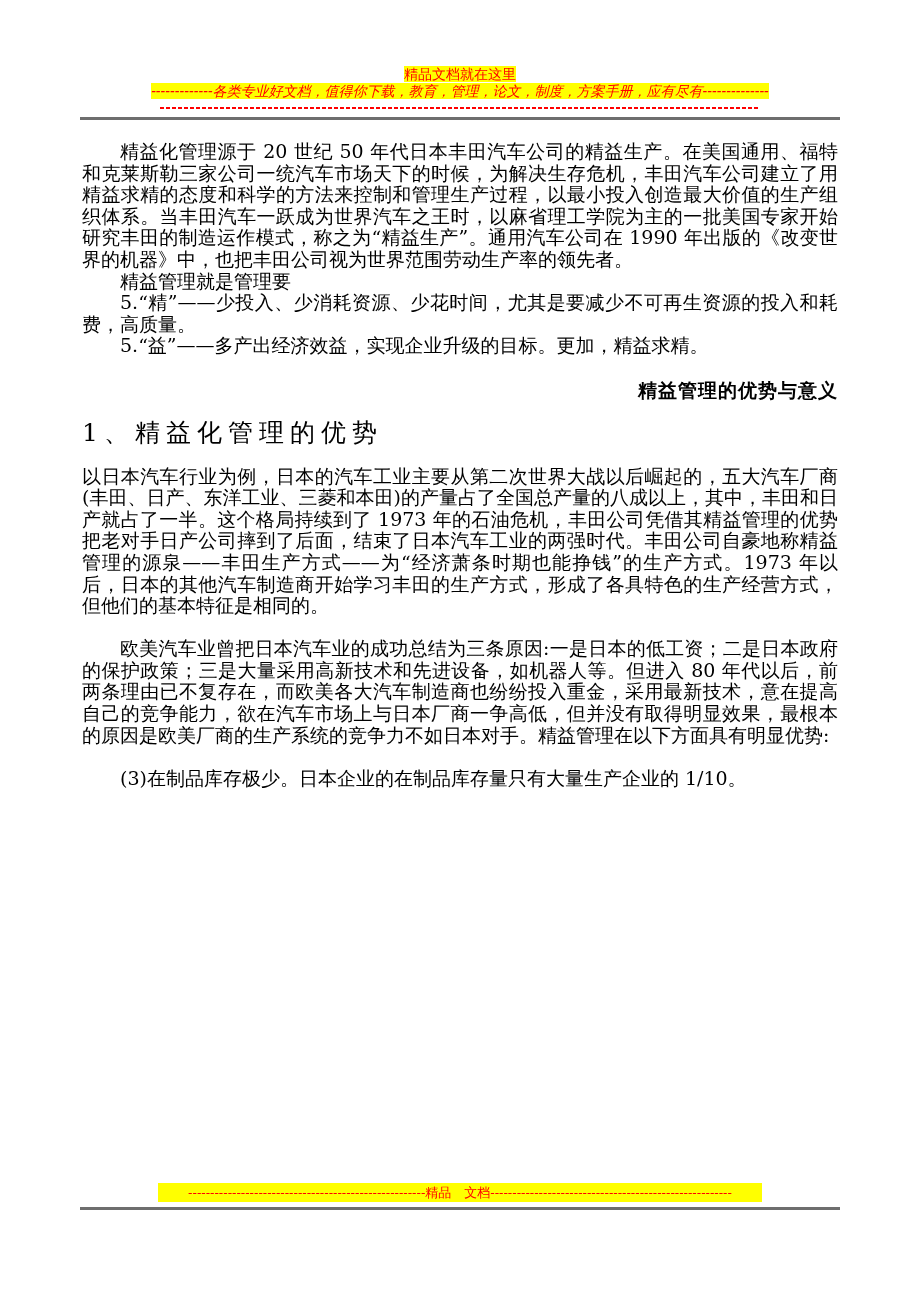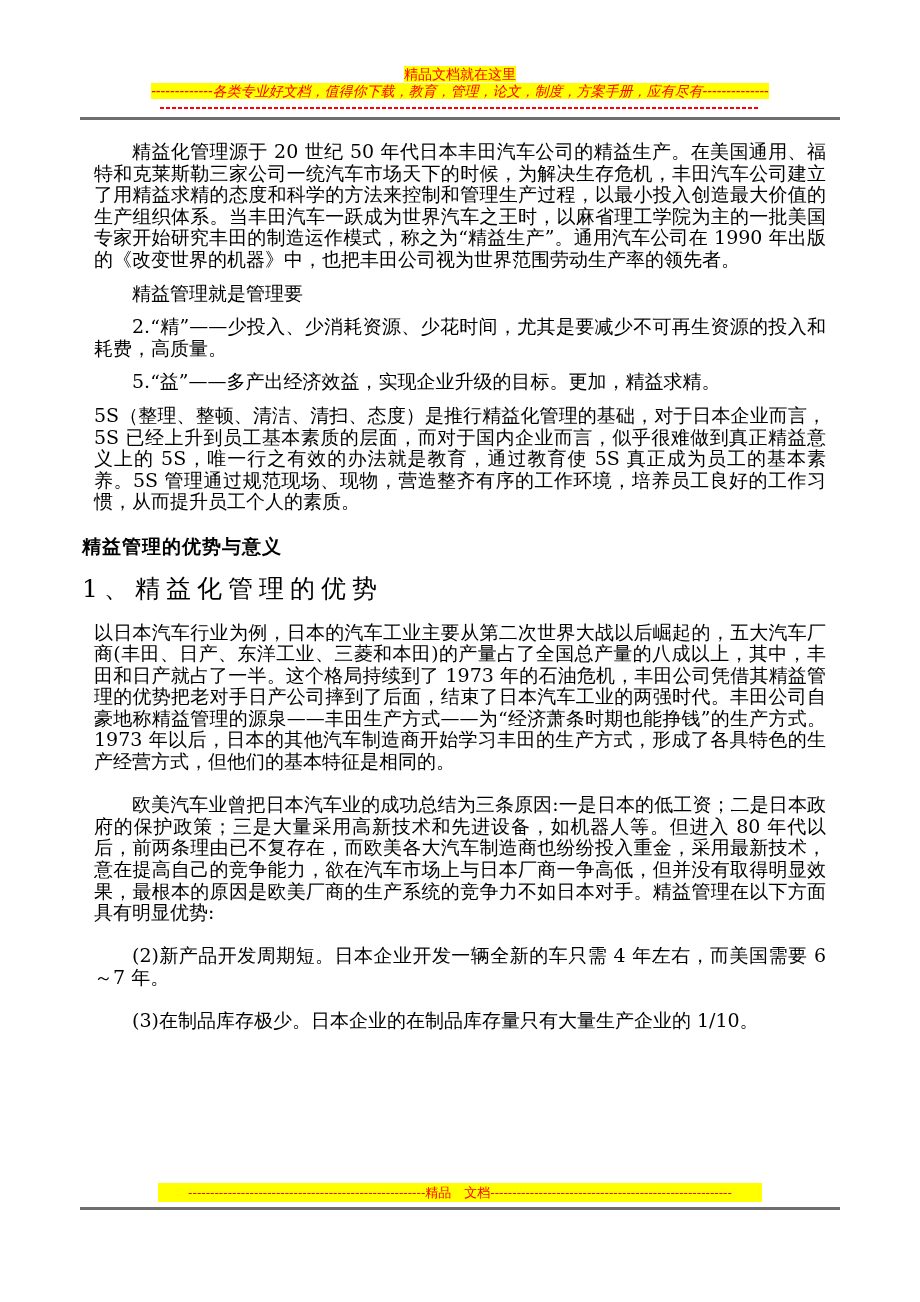--- a/index.html
+++ b/index.html
@@ -41,31 +41,31 @@
     background: #6e6e6e;
   }
   
   .doc {
     width: 756px;
     margin: 21px auto 0 auto;
     font-size: 19px;
     line-height: 21.6px;
     text-align: justify;
   }
-  .doc p { margin: 12px; }
+  .doc p { margin: 0; }
   .doc p.indent { text-indent: 2em; }
   .doc .gap { margin-top: 21.6px; }
   .doc h2 {
     font-family: "DejaVu Sans", "Liberation Sans", sans-serif;
     font-size: 19px;
     font-weight: bold;
     letter-spacing: 1px;
     line-height: 22px;
     margin: 22px 0 0 0;
-    text-align: left;
+    text-align: right;
   }
   .doc h3 {
     font-size: 25px;
     font-weight: normal;
     letter-spacing: 6px;
     line-height: 22px;
     margin: 21px 0 0 0;
     text-align: left;
   }
   
@@ -97,30 +97,28 @@
     <div class="promo-line2">
       <span class="hl">-------------各类专业好文档，值得你下载，教育，管理，论文，制度，方案手册，应有尽有--------------</span>
     </div>
     <div class="dashed-rule"></div>
     <div class="gray-rule"></div>
   </div>
 
   <div class="doc">
     <p class="indent">精益化管理源于 20 世纪 50 年代日本丰田汽车公司的精益生产。在美国通用、福特和克莱斯勒三家公司一统汽车市场天下的时候，为解决生存危机，丰田汽车公司建立了用精益求精的态度和科学的方法来控制和管理生产过程，以最小投入创造最大价值的生产组织体系。当丰田汽车一跃成为世界汽车之王时，以麻省理工学院为主的一批美国专家开始研究丰田的制造运作模式，称之为“精益生产”。通用汽车公司在 1990 年出版的《改变世界的机器》中，也把丰田公司视为世界范围劳动生产率的领先者。</p>
     <p class="indent">精益管理就是管理要</p>
-    <p class="indent">2.“精”——少投入、少消耗资源、少花时间，尤其是要减少不可再生资源的投入和耗费，高质量。</p>
+    <p class="indent">5.“精”——少投入、少消耗资源、少花时间，尤其是要减少不可再生资源的投入和耗费，高质量。</p>
     <p class="indent">5.“益”——多产出经济效益，实现企业升级的目标。更加，精益求精。</p>
-    <p>5S（整理、整顿、清洁、清扫、态度）是推行精益化管理的基础，对于日本企业而言，5S 已经上升到员工基本素质的层面，而对于国内企业而言，似乎很难做到真正精益意义上的 5S，唯一行之有效的办法就是教育，通过教育使 5S 真正成为员工的基本素养。5S 管理通过规范现场、现物，营造整齐有序的工作环境，培养员工良好的工作习惯，从而提升员工个人的素质。</p>
 
     <h2>精益管理的优势与意义</h2>
     <h3>1、精益化管理的优势</h3>
 
     <p class="gap">以日本汽车行业为例，日本的汽车工业主要从第二次世界大战以后崛起的，五大汽车厂商(丰田、日产、东洋工业、三菱和本田)的产量占了全国总产量的八成以上，其中，丰田和日产就占了一半。这个格局持续到了 1973 年的石油危机，丰田公司凭借其精益管理的优势把老对手日产公司摔到了后面，结束了日本汽车工业的两强时代。丰田公司自豪地称精益管理的源泉——丰田生产方式——为“经济萧条时期也能挣钱”的生产方式。1973 年以后，日本的其他汽车制造商开始学习丰田的生产方式，形成了各具特色的生产经营方式，但他们的基本特征是相同的。</p>
     <p class="gap indent">欧美汽车业曾把日本汽车业的成功总结为三条原因:一是日本的低工资；二是日本政府的保护政策；三是大量采用高新技术和先进设备，如机器人等。但进入 80 年代以后，前两条理由已不复存在，而欧美各大汽车制造商也纷纷投入重金，采用最新技术，意在提高自己的竞争能力，欲在汽车市场上与日本厂商一争高低，但并没有取得明显效果，最根本的原因是欧美厂商的生产系统的竞争力不如日本对手。精益管理在以下方面具有明显优势:</p>
-    <p class="gap indent">(2)新产品开发周期短。日本企业开发一辆全新的车只需 4 年左右，而美国需要 6～7 年。</p>
     <p class="gap indent">(3)在制品库存极少。日本企业的在制品库存量只有大量生产企业的 1/10。</p>
   </div>
 
   <div class="promo-footer">
     <span class="hl">------------------------------------------------------精品　文档-------------------------------------------------------</span>
     <div class="gray-rule"></div>
   </div>
 
 </div>
 

